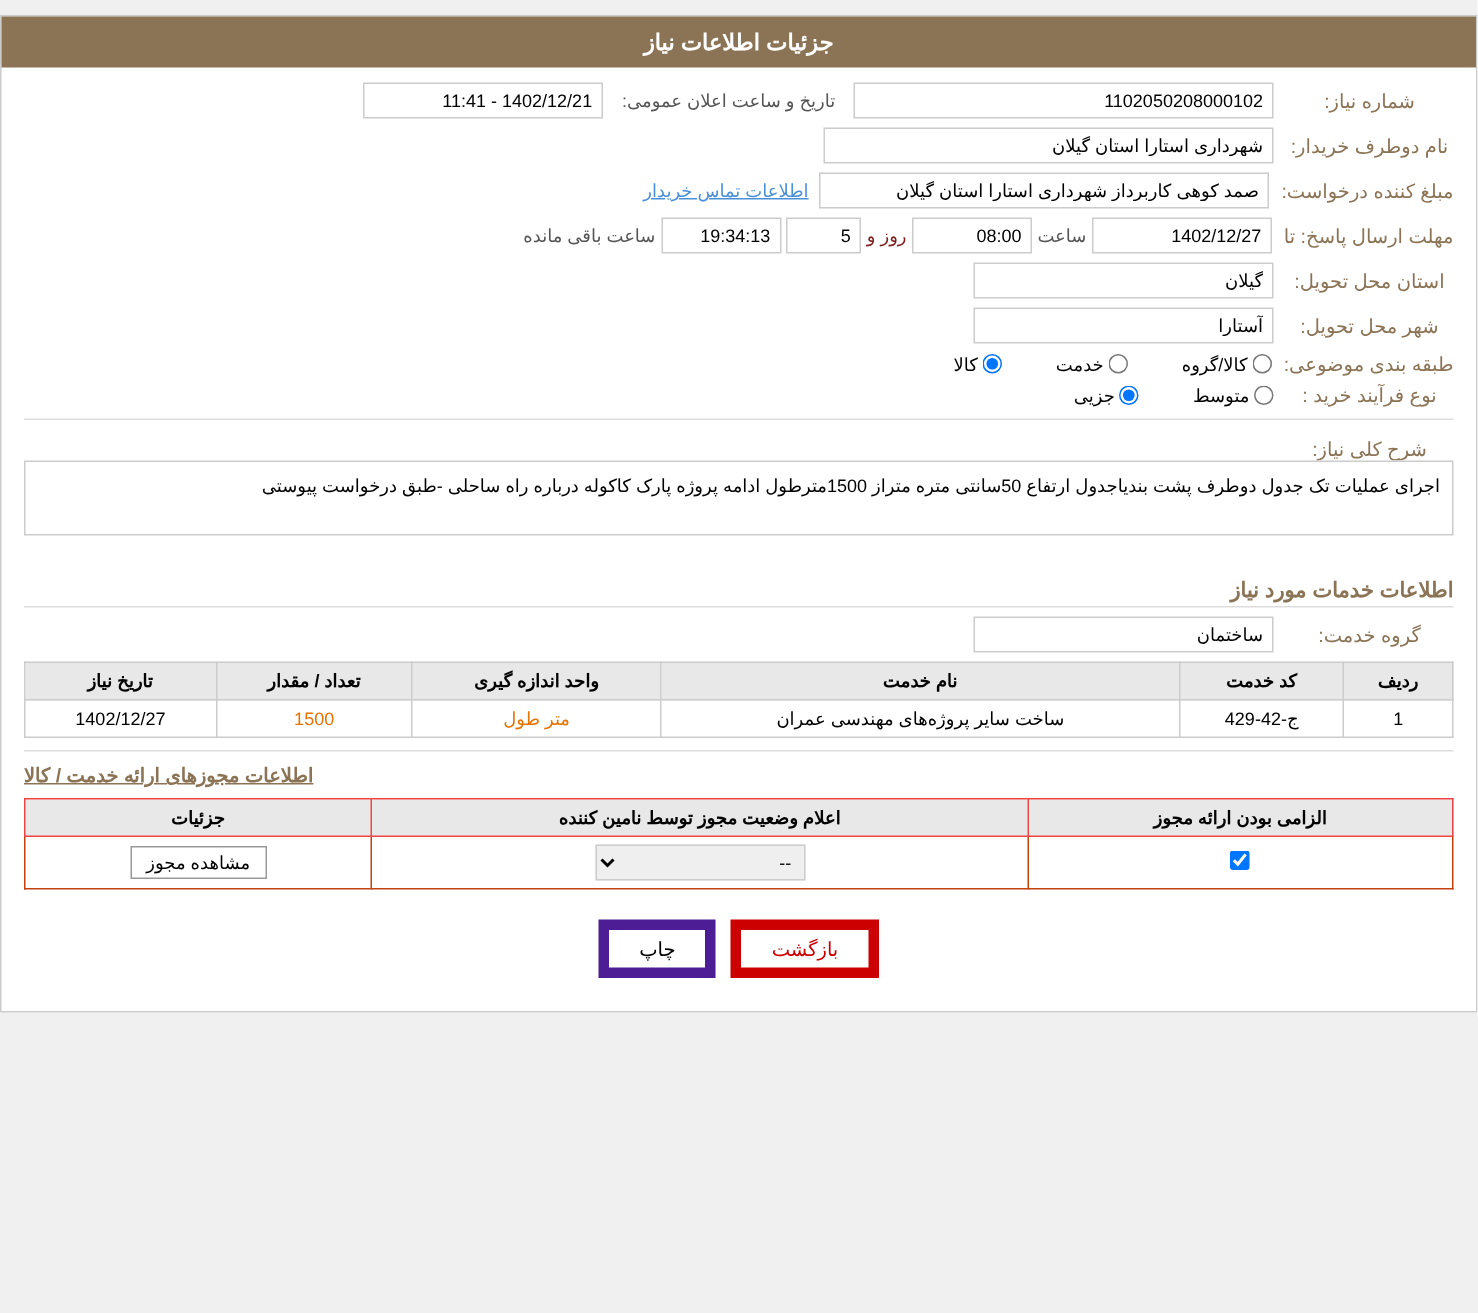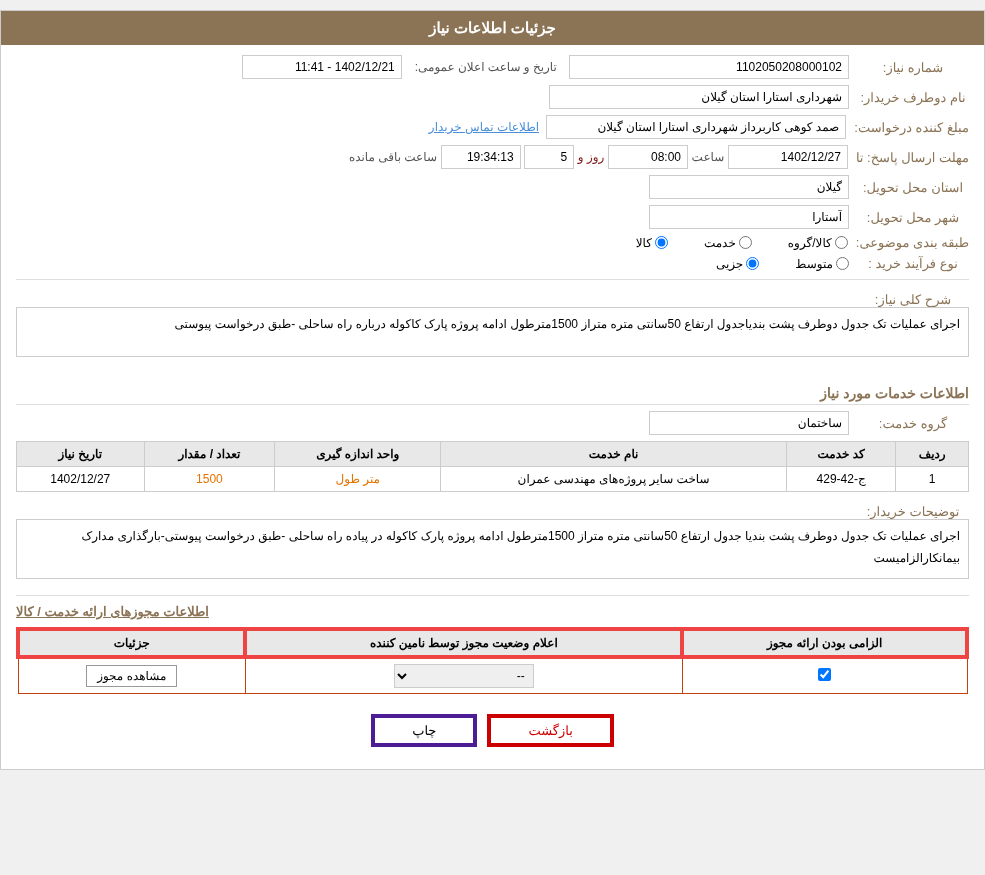--- a/index.html
+++ b/index.html
@@ -140,21 +140,21 @@
       text-align: left;
       margin: 8px 0;
     }
     .mojaz-table {
       width: 100%;
       border-collapse: collapse;
       margin-bottom: 8px;
     }
     .mojaz-table th {
       background: #e8e8e8;
-      border: 4px solid #ef4444;
+      border: 1px solid #ef4444;
       padding: 5px 8px;
       text-align: center;
       font-size: 12px;
       font-weight: bold;
     }
     .mojaz-table td {
       border: 1px solid #c2410c;
       padding: 5px 8px;
       text-align: center;
       font-size: 12px;
@@ -180,25 +180,25 @@
       width: 140px;
       height: 24px;
     }
     .footer-buttons {
       display: flex;
       justify-content: center;
       gap: 10px;
       padding: 12px 0;
     }
     .btn-action {
-      padding: 5px 37px;
+      padding: 5px 20px;
       font-family: Tahoma, Arial, sans-serif;
       font-size: 13px;
       cursor: pointer;
-      border: 4px solid #4c1d95;
+      border: 7px solid #4c1d95;
     }
     .btn-print { background: #fff; }
     .btn-back { background: #fff; border-color: #c00; color: #c00; }
   </style>
 </head>
 <body>
 
 <div class="page-wrapper">
 
   <div class="page-header">
@@ -319,26 +319,20 @@
           <td>1</td>
           <td>ج-42-429</td>
           <td>ساخت سایر پروژه‌های مهندسی عمران</td>
           <td class="orange">متر طول</td>
           <td class="orange">1500</td>
           <td>1402/12/27</td>
         </tr>
       </tbody>
     </table>
 
-    <div class="form-row" style="align-items:flex-start;">
-      <span class="label" style="padding-top:4px;">توضیحات خریدار:</span>
-      <div class="tozihat-box">
-        <span>اجرای عملیات تک جدول دوطرف پشت بندیا جدول ارتفاع 50سانتی متره متراز 1500مترطول ادامه پروژه پارک کاکوله در پیاده راه ساحلی -طبق درخواست پیوستی-بارگذاری مدارک بیمانکارالزامیست</span>
-      </div>
-    </div>
 
     <hr class="separator">
 
     <a class="section-link">اطلاعات مجوزهای ارائه خدمت / کالا</a>
 
     <table class="mojaz-table">
       <thead>
         <tr>
           <th>الزامی بودن ارائه مجوز</th>
           <th>اعلام وضعیت مجوز توسط نامین کننده</th>

